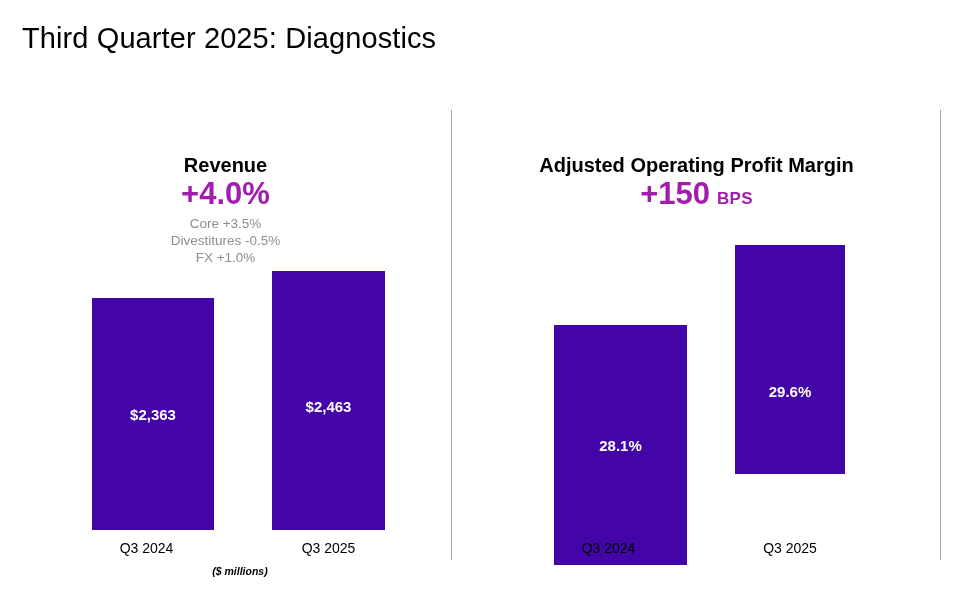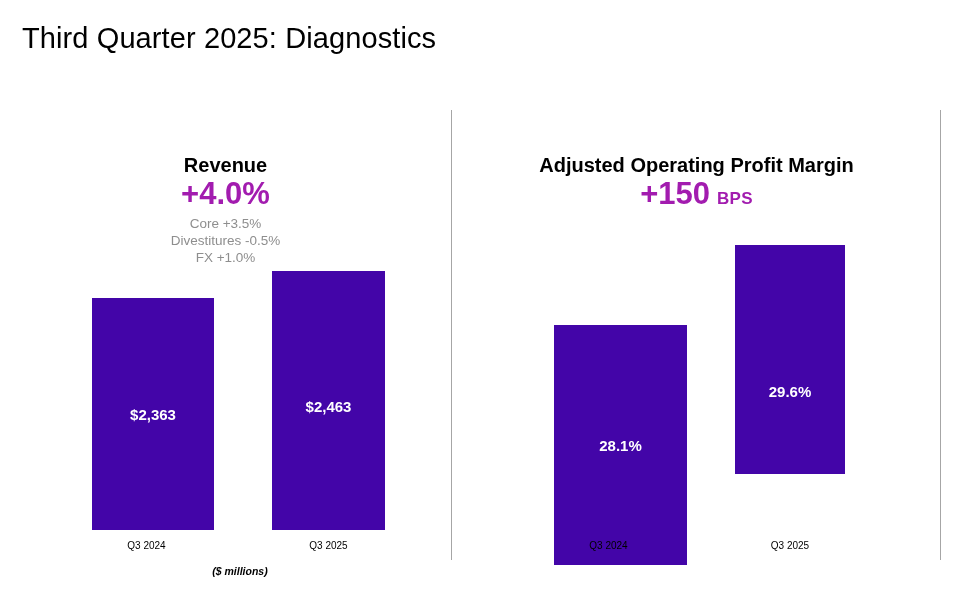--- a/index.html
+++ b/index.html
@@ -109,21 +109,21 @@
     right: 0;
     text-align: center;
     color: #ffffff;
     font-size: 15px;
     font-weight: bold;
     white-space: nowrap;
   }
   .cat-label {
     position: absolute;
     text-align: center;
-    font-size: 10px;
+    font-size: 14px;
     font-weight: 400;
     color: #000000;
     white-space: nowrap;
   }
   .units-note {
     position: absolute;
     text-align: center;
     font-size: 10.5px;
     font-style: italic;
     font-weight: bold;

